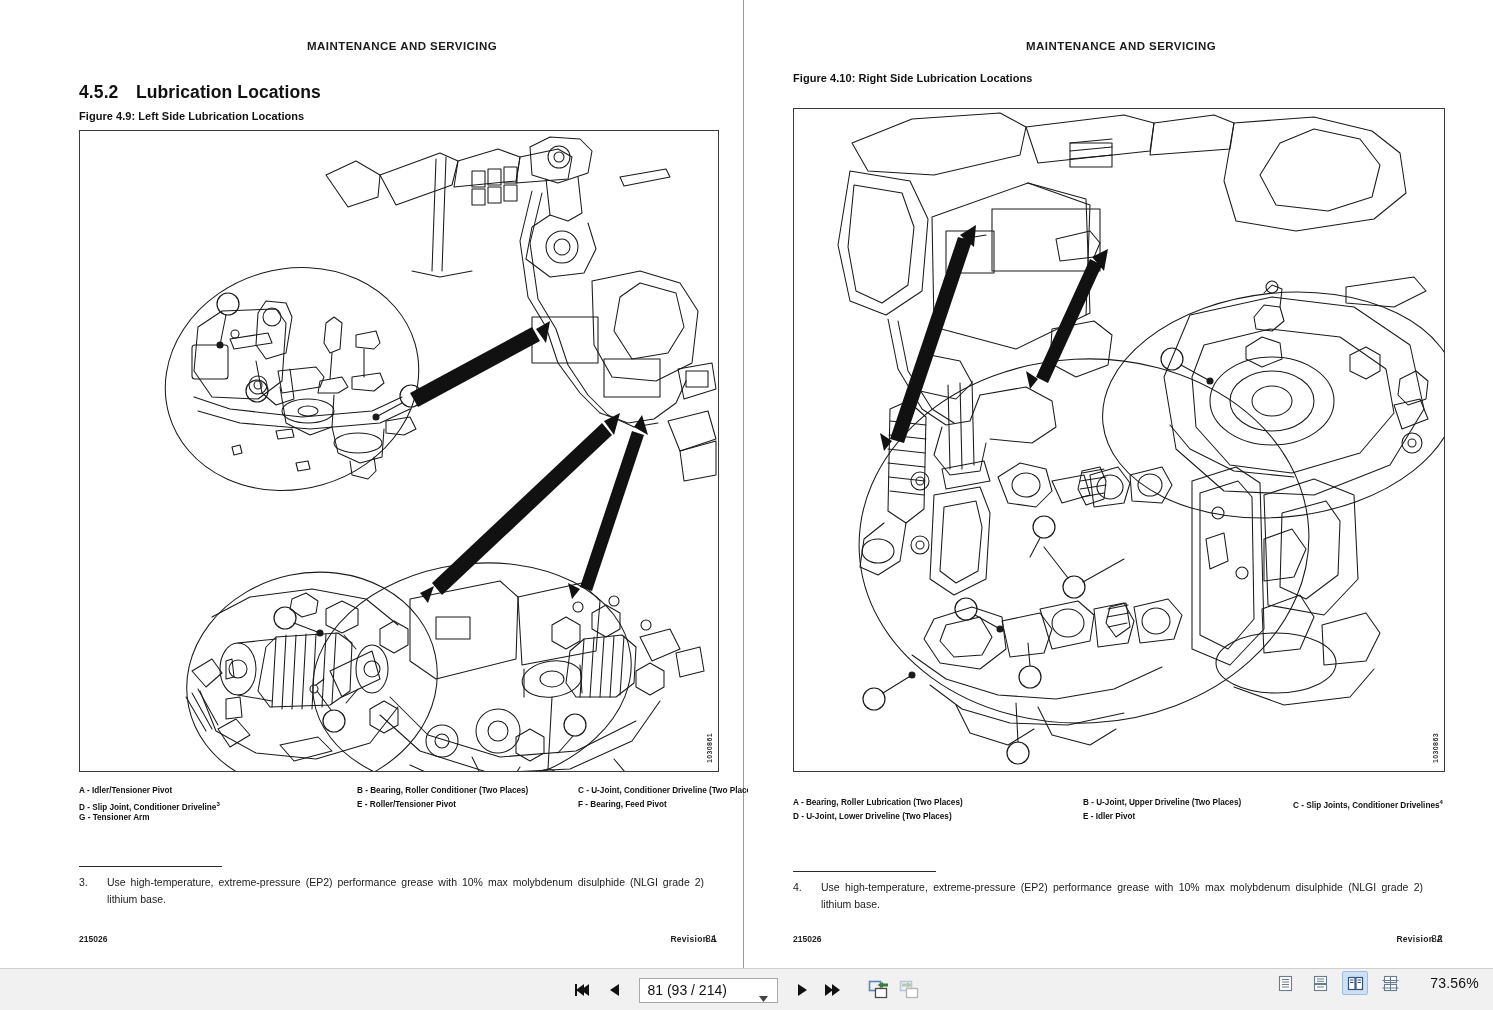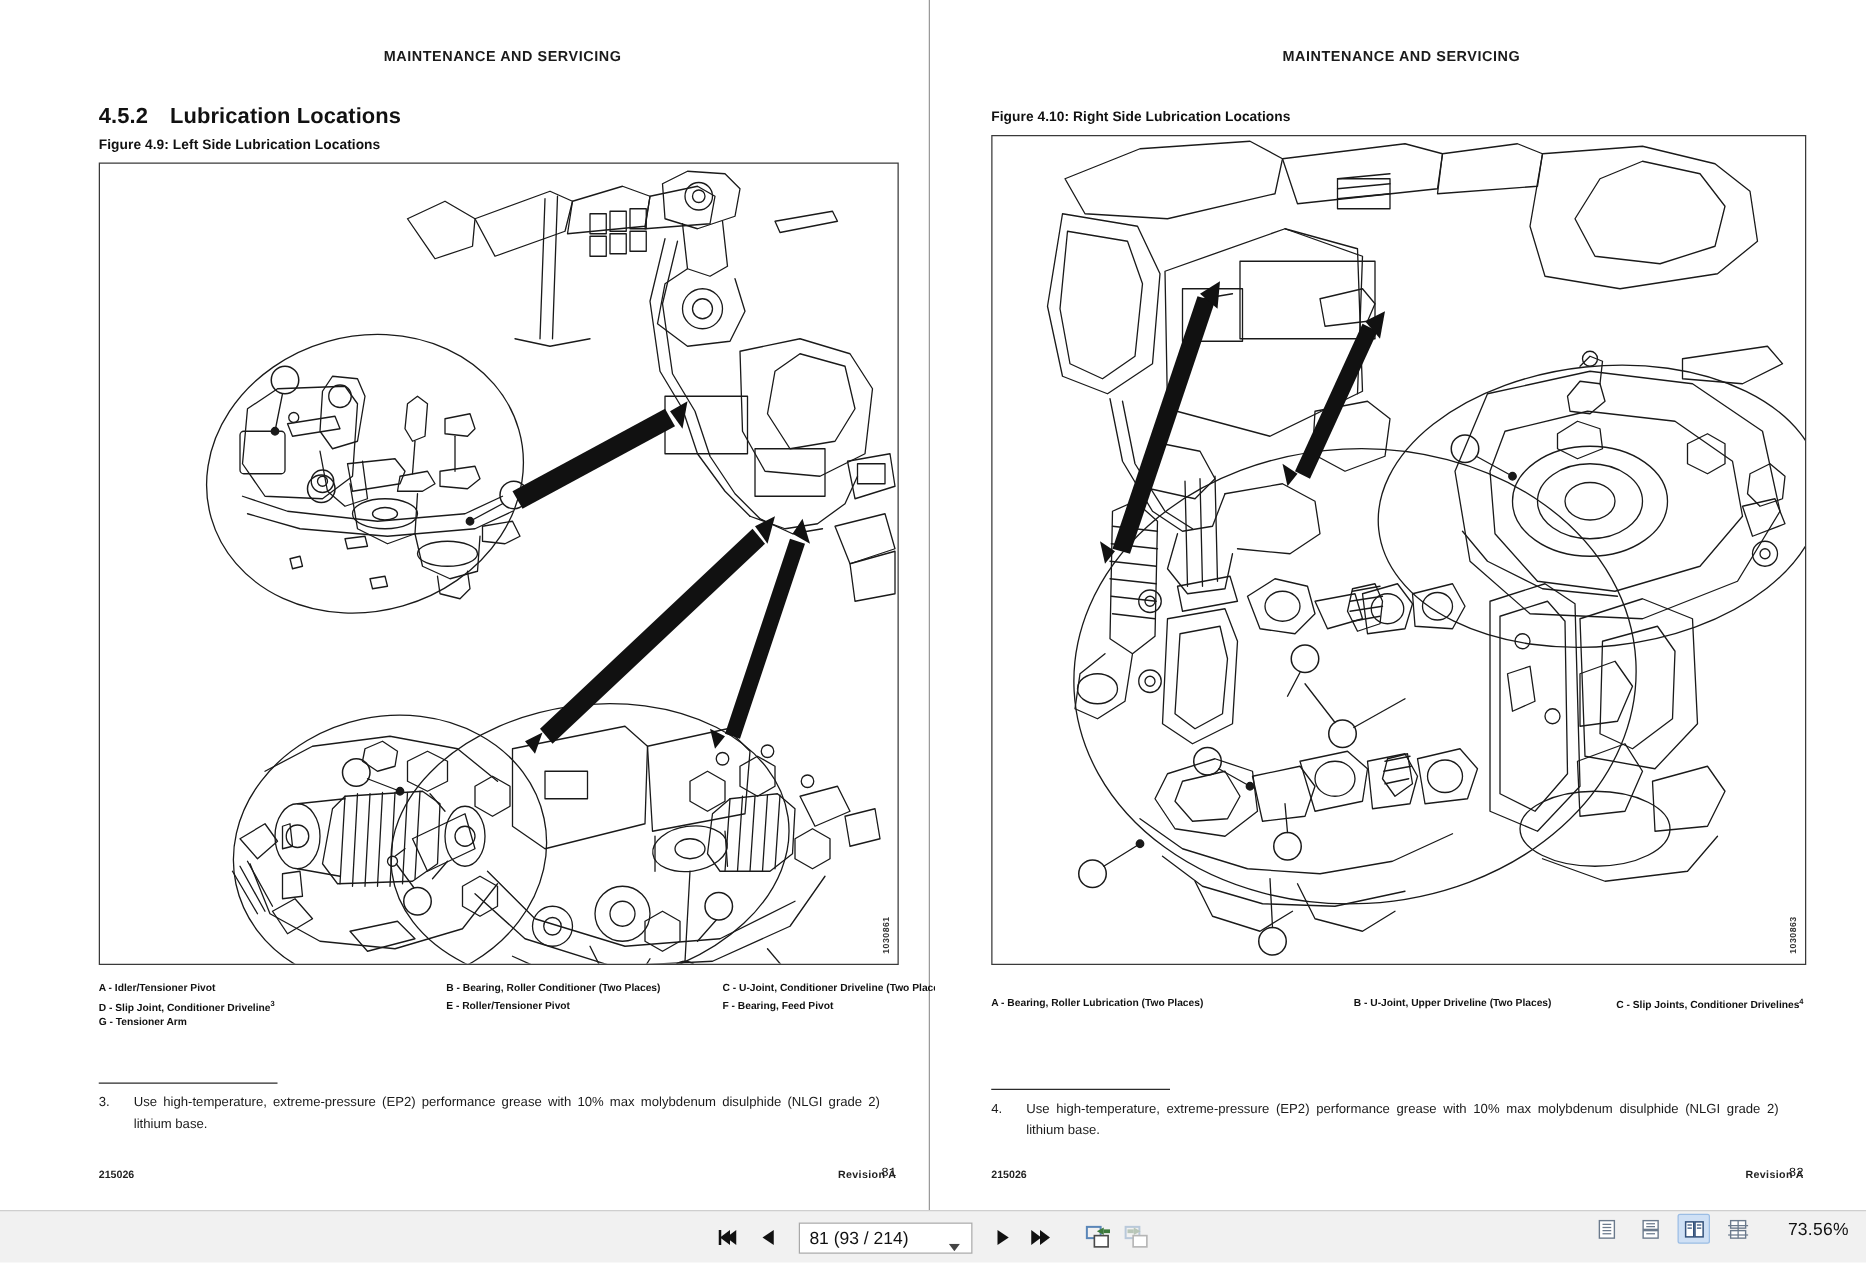--- a/index.html
+++ b/index.html
@@ -35,21 +35,21 @@
   .sec-num-title{
     position:absolute;left:79px;top:82px;font-size:17.5px;font-weight:bold;color:#111;
     letter-spacing:.1px;
   }
   .sec-num-title .num{display:inline-block;width:57px;}
 
   .fig-caption{
     position:absolute;font-size:11px;font-weight:bold;color:#111;letter-spacing:.05px;
   }
   .page-left .fig-caption{left:79px;top:110px;}
-  .page-right .fig-caption{left:793px;top:88px;}
+  .page-right .fig-caption{left:793px;top:72px;}
   .page-right .fig-caption{left:45px;}
 
   .fig-box{
     position:absolute;border:1px solid #3a3a3a;background:#ffffff;overflow:hidden;
   }
   .page-left .fig-box{left:79px;top:130px;width:638px;height:640px;}
   .page-right .fig-box{left:45px;top:108px;width:650px;height:662px;}
 
   .dwg-no{
     position:absolute;font-size:7px;color:#333;font-weight:bold;letter-spacing:.4px;
@@ -517,20 +517,24 @@
           </svg>
           <div class="dwg-no" style="right:5px;bottom:8px;">1030863</div>
         </div>
 
         <div class="legend">
           <div class="legend-row">
             <span class="legend-col lc0">A - Bearing, Roller Lubrication (Two Places)</span>
             <span class="legend-col lc1">B - U-Joint, Upper Driveline (Two Places)</span>
             <span class="legend-col lc2"><span>C - Slip Joints, Conditioner Drivelines</span><sup>4</sup></span>
           </div>
+          <div class="legend-row">
+            <span class="legend-col lc0">D - U-Joint, Lower Driveline (Two Places)</span>
+            <span class="legend-col lc1">E - Idler Pivot</span>
+          </div>
         </div>
 
         <div class="foot-rule"></div>
         <div class="footnote">
           <span class="fn-num">4.</span>
           <span class="fn-txt">Use high-temperature, extreme-pressure (EP2) performance grease with 10% max molybdenum disulphide (NLGI grade 2) lithium base.</span>
         </div>
 
         <div class="pg-footer">
           <span class="pgf-left">215026</span>

